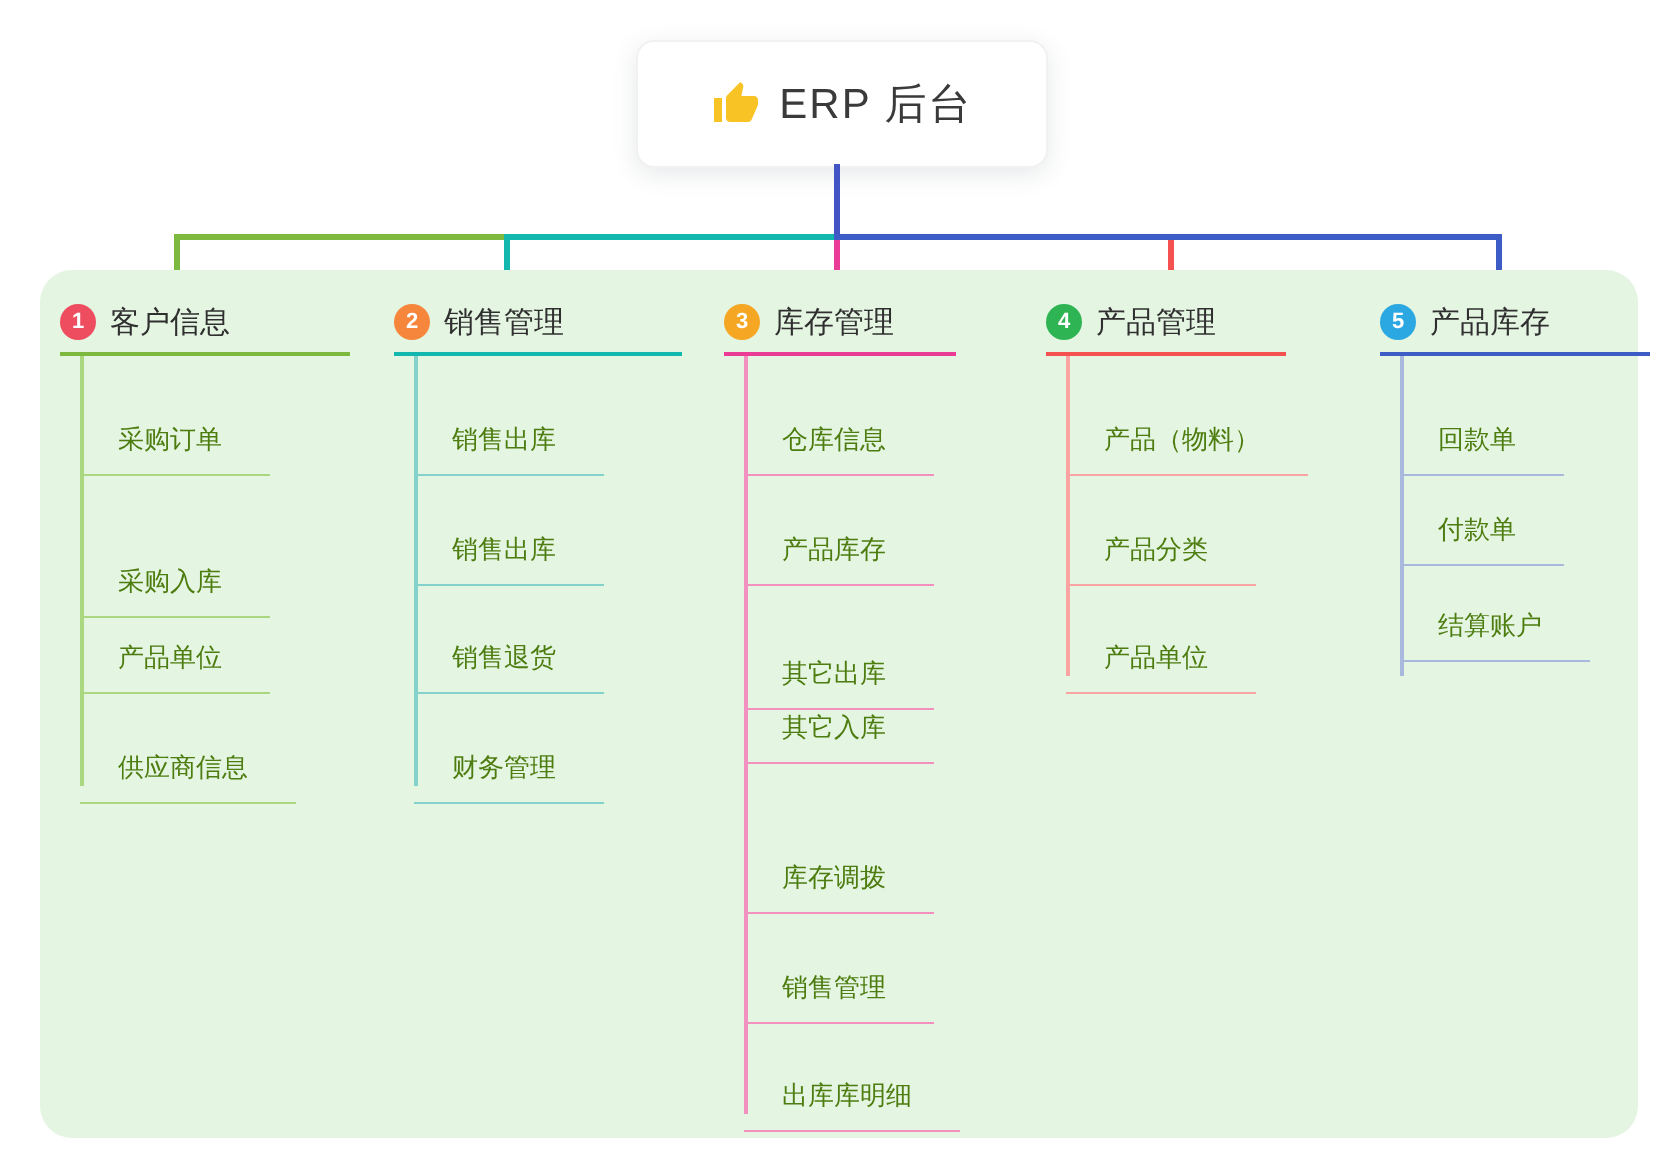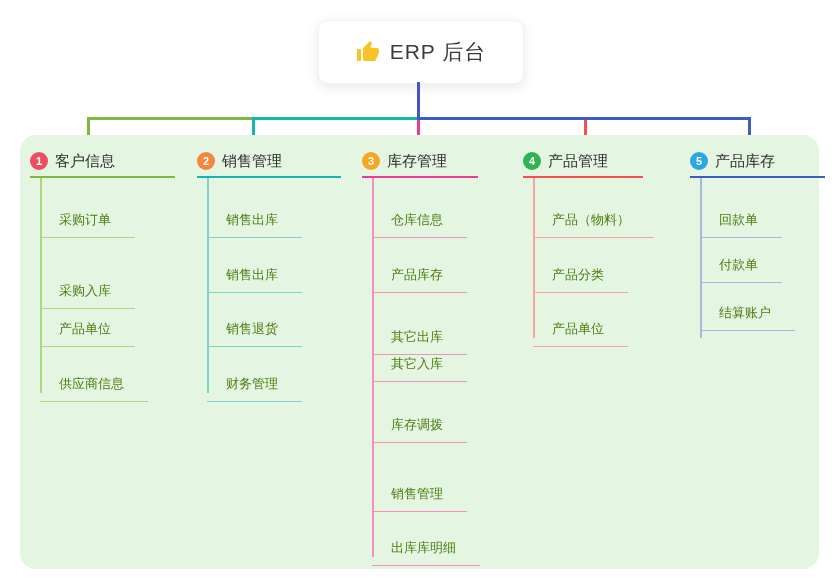--- a/index.html
+++ b/index.html
@@ -107,21 +107,21 @@
   <div class="branch" style="left: 362px; --line: #ea3c96; --light: #f290c0; --badge: #f5a623;">
     <div class="branch-header" style="width:116px">
       <span class="badge">3</span>
       <span>库存管理</span>
     </div>
     <div class="spine" style="height:379px"></div>
     <div class="child" style="top:195px">仓库信息</div>
     <div class="child" style="top:250px">产品库存</div>
     <div class="child" style="top:312px">其它出库</div>
     <div class="child" style="top:339px">其它入库</div>
-    <div class="child" style="top:400px">库存调拨</div>
+    <div class="child" style="top:414px">库存调拨</div>
     <div class="child" style="top:469px">销售管理</div>
     <div class="child" style="top:523px">出库库明细</div>
   </div>
 
   <div class="branch" style="left: 523px; --line: #f55151; --light: #f9a3a2; --badge: #2fb454;">
     <div class="branch-header" style="width:120px">
       <span class="badge">4</span>
       <span>产品管理</span>
     </div>
     <div class="spine" style="height:160px"></div>

